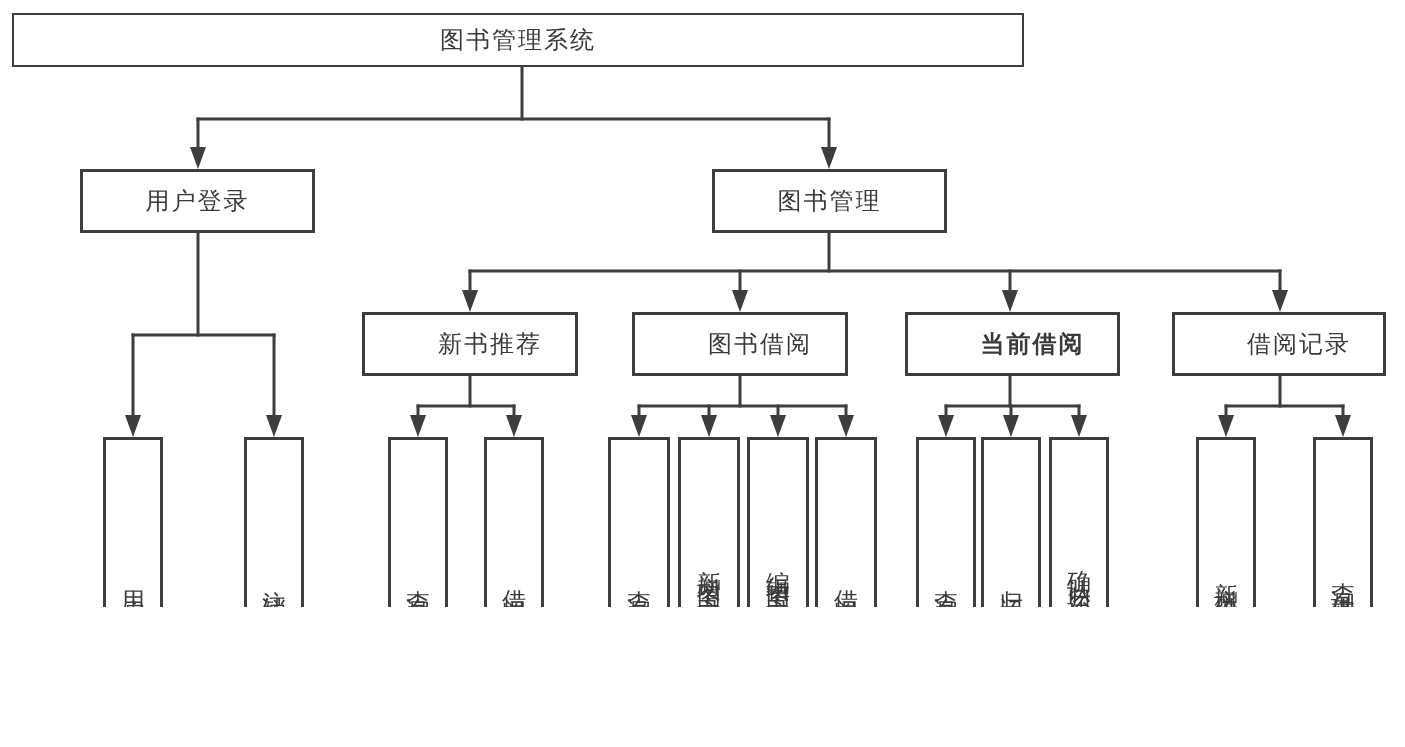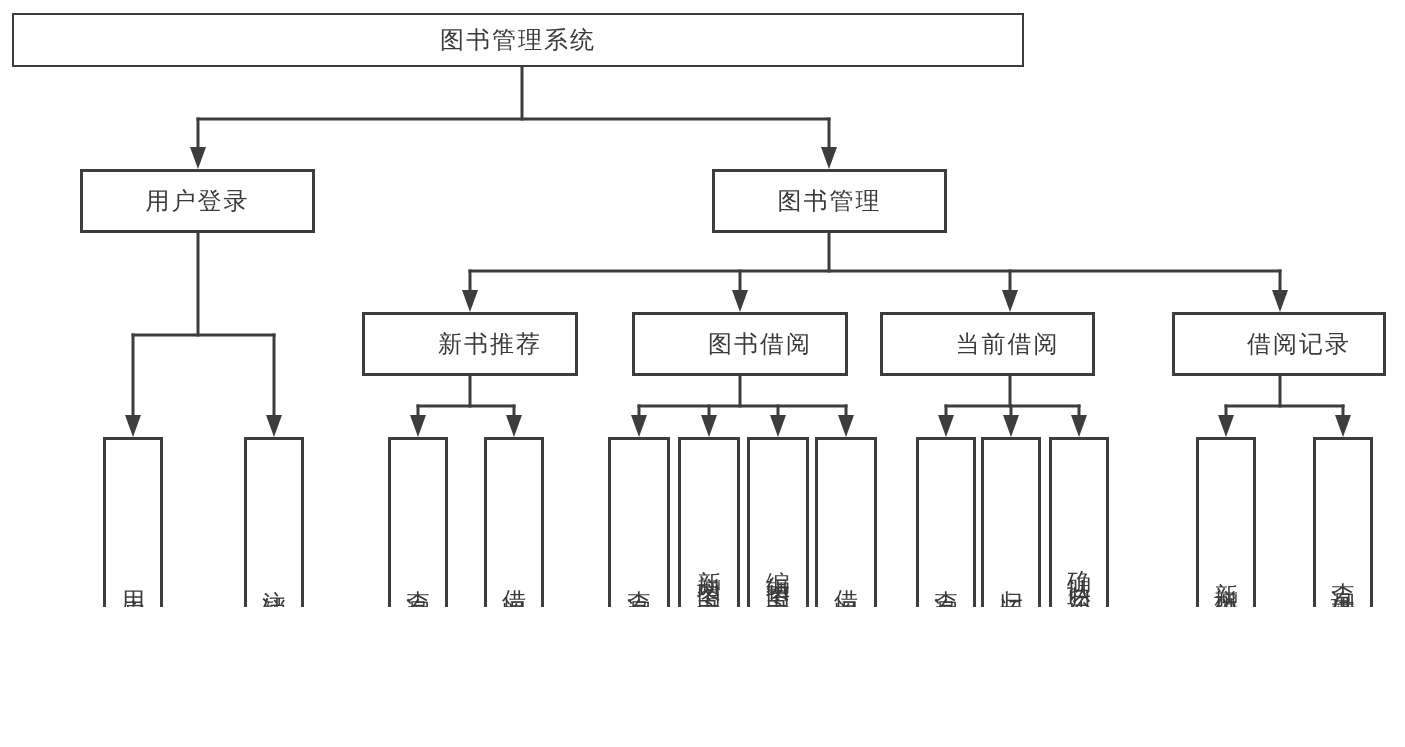--- a/index.html
+++ b/index.html
@@ -129,21 +129,21 @@
   <div class="box lvl2" style="left:712px;">
     <span>图书管理</span>
   </div>
 
   <div class="box lvl3" style="left:362px;width:216px;">
     <span>新书推荐</span>
   </div>
   <div class="box lvl3" style="left:632px;width:216px;justify-content:center;">
     <span>图书借阅</span>
   </div>
-  <div class="box lvl3" style="left:880px;width:215px;">
+  <div class="box lvl3" style="left:905px;width:215px;font-weight:bold;">
     <span>当前借阅</span>
   </div>
   <div class="box lvl3" style="left:1172px;width:214px;">
     <span>借阅记录</span>
   </div>
 
   <div class="leaf" style="left:103px;">
     <span class="vtext">用户登录</span>
   </div>
   <div class="leaf" style="left:244px;">

